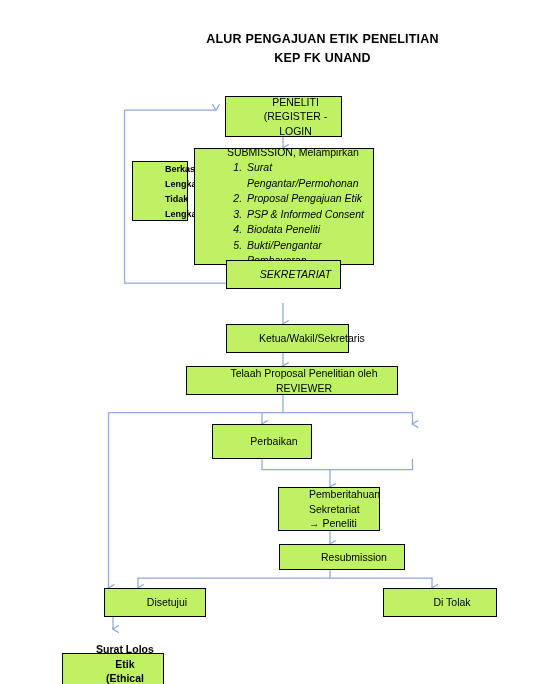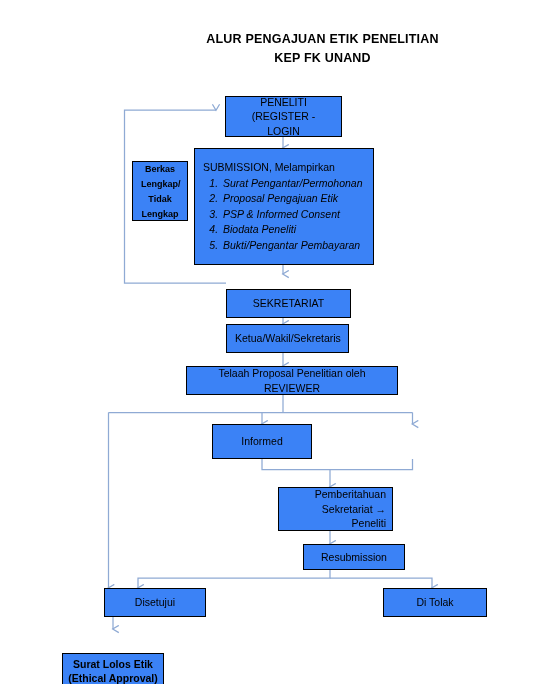--- a/index.html
+++ b/index.html
@@ -40,27 +40,28 @@
     top: 0;
     left: 0;
     width: 549px;
     height: 684px;
     pointer-events: none;
   }
   .node {
     position: absolute;
     box-sizing: border-box;
     border: 1.3px solid #000000;
-    background: #3b82f6;
+    background: #bef264;
     display: flex;
     flex-direction: column;
     justify-content: center;
     font-size: 10.5px;
     line-height: 14.5px;
     color: #000;
+    padding-left: 24px;
   }
   .node.center { align-items: center; text-align: center; }
   .node.leftal { align-items: flex-start; text-align: left; }
   .node .pad { padding: 0 8px; width: 100%; box-sizing: border-box; }
   .node.bold { font-weight: bold; }
   .node-line { display: block; }
   ol.sub-list {
     margin: 0;
     padding: 0 0 0 20px;
     list-style: decimal;
@@ -155,65 +156,65 @@
       <ol class="sub-list">
         <li>Surat Pengantar/Permohonan</li>
         <li>Proposal Pengajuan Etik</li>
         <li>PSP &amp; Informed Consent</li>
         <li>Biodata Peneliti</li>
         <li>Bukti/Pengantar Pembayaran</li>
       </ol>
     </div>
   </div>
 
-  <div class="node center" style="left:226px; top:289px; width:125px; height:29px;">
+  <div class="node center" style="left:226px; top:260px; width:115px; height:29px;font-style:italic;">
     <div class="pad">
         <span class="node-line">SEKRETARIAT</span>
       </div>
   </div>
 
   <div class="node center" style="left:226px; top:324px; width:123px; height:29px;">
     <div class="pad">
         <span class="node-line">Ketua/Wakil/Sekretaris</span>
       </div>
   </div>
 
   <div class="node center" style="left:186px; top:366px; width:212px; height:29px;">
     <div class="pad">
         <span class="node-line">Telaah Proposal Penelitian oleh REVIEWER</span>
       </div>
   </div>
 
   <div class="node center" style="left:212px; top:424px; width:100px; height:35px;">
     <div class="pad">
-        <span class="node-line">Informed</span>
-      </div>
-  </div>
-
-
-  <div class="node leftal" style="left:278px; top:487px; width:115px; height:44px;text-align:right;">
+        <span class="node-line">Perbaikan</span>
+      </div>
+  </div>
+
+
+  <div class="node leftal" style="left:278px; top:487px; width:102px; height:44px;">
     <div class="pad" style="padding:0 6px;">
       <span class="node-line">Pemberitahuan</span>
       <span class="node-line">Sekretariat → Peneliti</span>
     </div>
   </div>
 
-  <div class="node center" style="left:279px; top:544px; width:102px; height:26px;margin-left:24px;">
+  <div class="node center" style="left:279px; top:544px; width:126px; height:26px;">
     <div class="pad">
         <span class="node-line">Resubmission</span>
       </div>
   </div>
 
   <div class="node center" style="left:62px; top:588px; width:102px; height:29px;margin-left:42px;">
     <div class="pad">
         <span class="node-line">Disetujui</span>
       </div>
   </div>
 
-  <div class="node center" style="left:383px; top:588px; width:104px; height:29px;">
+  <div class="node center" style="left:383px; top:588px; width:114px; height:29px;">
     <div class="pad">
         <span class="node-line">Di Tolak</span>
       </div>
   </div>
 
   <div class="node center bold" style="left:62px; top:653px; width:102px; height:36px;">
     <div class="pad" style="padding:0 4px;">
       <span class="node-line">Surat Lolos Etik</span>
       <span class="node-line">(Ethical Approval)</span>
     </div>

